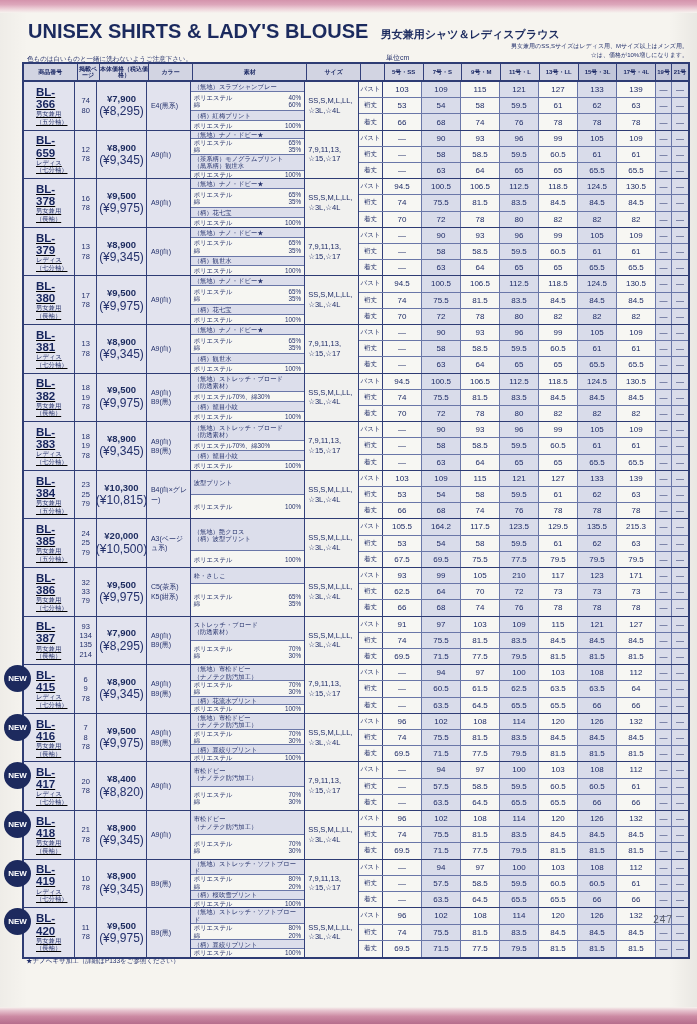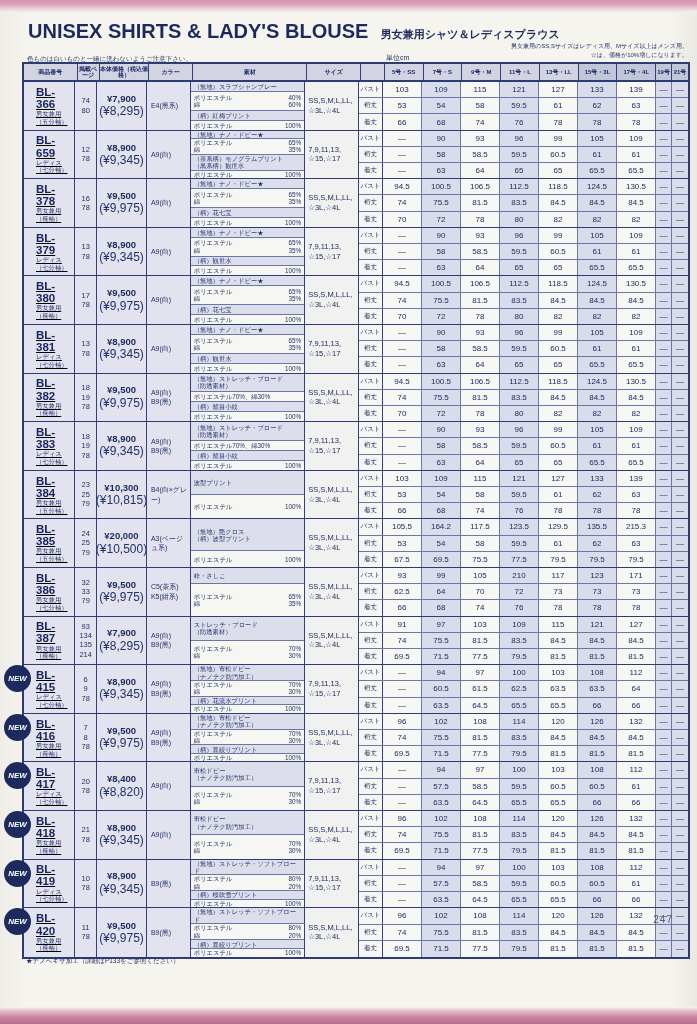--- a/index.html
+++ b/index.html
@@ -49,21 +49,21 @@
   .meas{flex:1;display:flex;flex-direction:column;}
   .mrow{flex:1;display:flex;border-bottom:1px solid #6a77a8;box-sizing:border-box;}
   .mrow:last-child{border-bottom:none;}
   .mrow .lbl{width:24px;font-size:6.5px;color:#1e2b66;display:flex;align-items:center;justify-content:center;
         border-right:1px solid #33407a;box-sizing:border-box;background:#f6f6f2;}
   .mrow .val{display:flex;align-items:center;justify-content:center;font-size:8px;color:#1e2b66;
         border-right:1px solid #6a77a8;box-sizing:border-box;background:#f7f7f3;}
   .mrow .val.shade{background:#d9dcea;}
   .mrow .val:last-child{border-right:none;}
   .newbadge{position:absolute;left:-20px;top:0px;width:27px;height:27px;border-radius:50%;background:#1d2a5e;
-        color:#fff;font-size:8px;font-weight:700;font-style:italic;display:flex;align-items:center;justify-content:center;z-index:3;}
+        color:#fff;font-size:8px;font-weight:700;display:flex;align-items:center;justify-content:center;z-index:3;}
   .footnote{position:absolute;left:26px;top:957px;font-size:6.5px;color:#23306b;}
   .pagenum{position:absolute;right:24px;top:914px;font-size:10px;color:#565b68;letter-spacing:1px;}
 </style>
 </head>
 <body>
 
 <div class="page">
   <div class="scan-top"></div>
   <div class="scan-bottom"></div>
 

